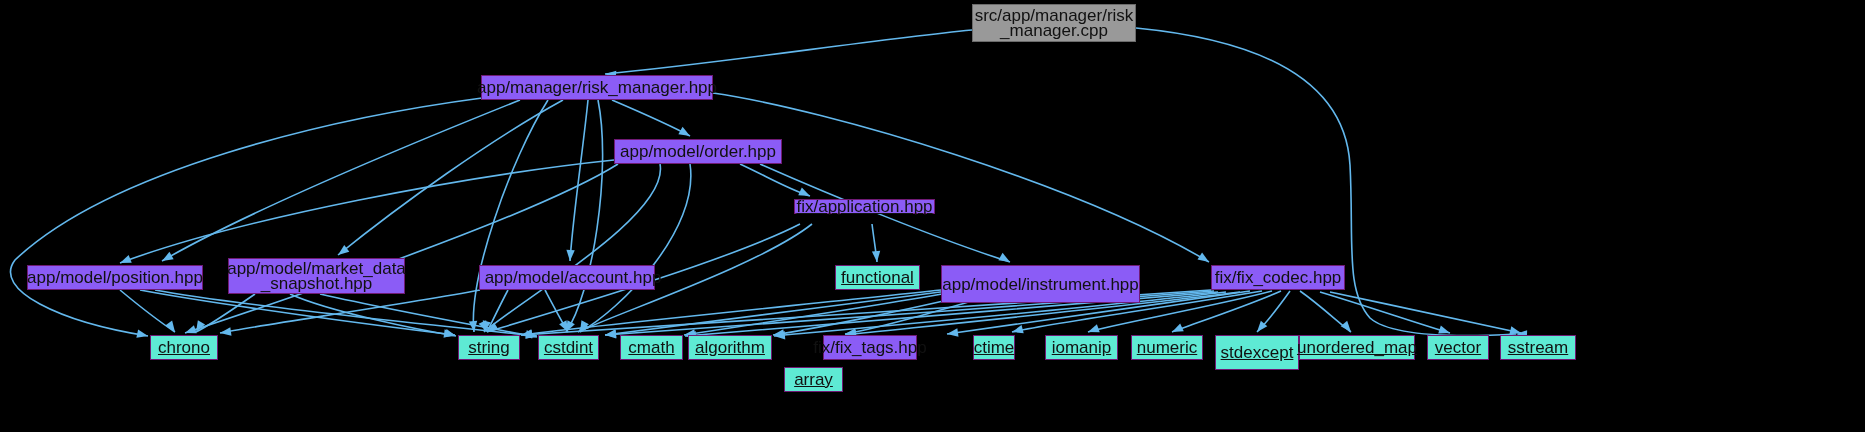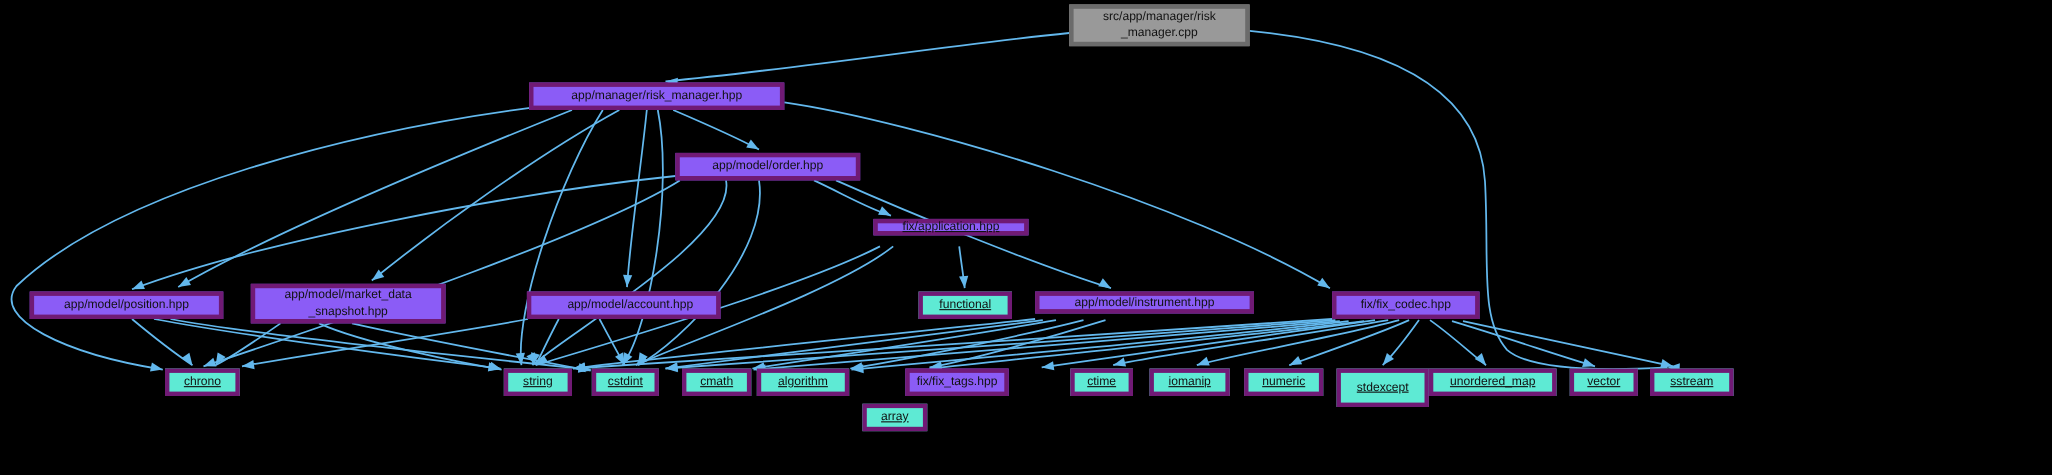--- a/index.html
+++ b/index.html
@@ -17,27 +17,27 @@
   }
   #edge-layer {
     position: absolute;
     left: 0; top: 0;
     width: 1865px;
     height: 432px;
   }
   .gnode {
     position: absolute;
     box-sizing: border-box;
-    border: 4px solid #701a75;
+    border: 1px solid #701a75;
     display: flex;
     align-items: center;
     justify-content: center;
     text-align: center;
     color: #111111;
-    font-size: 11px;
+    font-size: 17px;
     line-height: 15px;
     letter-spacing: 0px;
     white-space: pre-line;
     z-index: 5;
   }
   .gnode.fill-white { background: #8b5cf6; }
   .gnode.fill-grey  { background: #5eead4; text-decoration: underline; }
   .gnode.fill-root  { background: #999999; border-color: #6b6b6b; }
   .edge-path {
     fill: none;
@@ -152,30 +152,30 @@
       <div class="gnode fill-root" title="src/app/manager/risk_manager.cpp" style="left: 972px; top: 4px; width: 164px; height: 38px;"><span>src/app/manager/risk
 _manager.cpp</span></div>
       <div class="gnode fill-white" title="app/manager/risk_manager.hpp" style="left: 481px; top: 75px; width: 232px; height: 25px;"><span>app/manager/risk_manager.hpp</span></div>
       <div class="gnode fill-white" title="app/model/order.hpp" style="left: 614px; top: 139px; width: 168px; height: 25px;"><span>app/model/order.hpp</span></div>
       <div class="gnode fill-white" title="fix/application.hpp" style="left: 794px; top: 199px; width: 141px; height: 15px; text-decoration: underline;"><span>fix/application.hpp</span></div>
       <div class="gnode fill-white" title="app/model/position.hpp" style="left: 27px; top: 265px; width: 176px; height: 25px;"><span>app/model/position.hpp</span></div>
       <div class="gnode fill-white" title="app/model/market_data_snapshot.hpp" style="left: 228px; top: 258px; width: 177px; height: 36px;"><span>app/model/market_data
 _snapshot.hpp</span></div>
       <div class="gnode fill-white" title="app/model/account.hpp" style="left: 479px; top: 265px; width: 176px; height: 25px; padding-left: 12px;"><span>app/model/account.hpp</span></div>
       <div class="gnode fill-grey" title="functional" style="left: 835px; top: 265px; width: 85px; height: 25px;"><span>functional</span></div>
-      <div class="gnode fill-white" title="app/model/instrument.hpp" style="left: 941px; top: 265px; width: 199px; height: 20px; text-align: center;"><span>app/model/instrument.hpp</span></div>
+      <div class="gnode fill-white" title="app/model/instrument.hpp" style="left: 941px; top: 265px; width: 199px; height: 38px; text-align: center;"><span>app/model/instrument.hpp</span></div>
       <div class="gnode fill-white" title="fix/fix_codec.hpp" style="left: 1211px; top: 265px; width: 134px; height: 25px;"><span>fix/fix_codec.hpp</span></div>
       <div class="gnode fill-grey" title="chrono" style="left: 150px; top: 335px; width: 68px; height: 25px;"><span>chrono</span></div>
       <div class="gnode fill-grey" title="string" style="left: 458px; top: 335px; width: 62px; height: 25px;"><span>string</span></div>
       <div class="gnode fill-grey" title="cstdint" style="left: 538px; top: 335px; width: 61px; height: 25px; text-align: right;"><span>cstdint</span></div>
       <div class="gnode fill-grey" title="cmath" style="left: 620px; top: 335px; width: 63px; height: 25px;"><span>cmath</span></div>
       <div class="gnode fill-grey" title="algorithm" style="left: 688px; top: 335px; width: 84px; height: 25px;"><span>algorithm</span></div>
       <div class="gnode fill-grey" title="array" style="left: 784px; top: 335px; width: 59px; height: 25px; margin-top: 32px;"><span>array</span></div>
       <div class="gnode fill-white" title="fix/fix_tags.hpp" style="left: 823px; top: 335px; width: 94px; height: 25px;"><span>fix/fix_tags.hpp</span></div>
-      <div class="gnode fill-grey" title="ctime" style="left: 973px; top: 335px; width: 57px; height: 25px; justify-content: center;"><span>ctime</span></div>
+      <div class="gnode fill-grey" title="ctime" style="left: 973px; top: 335px; width: 42px; height: 25px; justify-content: center;"><span>ctime</span></div>
       <div class="gnode fill-grey" title="iomanip" style="left: 1045px; top: 335px; width: 73px; height: 25px;"><span>iomanip</span></div>
       <div class="gnode fill-grey" title="numeric" style="left: 1131px; top: 335px; width: 72px; height: 25px;"><span>numeric</span></div>
       <div class="gnode fill-grey" title="stdexcept" style="left: 1215px; top: 335px; width: 84px; height: 35px;"><span>stdexcept</span></div>
       <div class="gnode fill-grey" title="unordered_map" style="left: 1299px; top: 335px; width: 116px; height: 25px;"><span>unordered_map</span></div>
       <div class="gnode fill-grey" title="vector" style="left: 1427px; top: 335px; width: 62px; height: 25px;"><span>vector</span></div>
       <div class="gnode fill-grey" title="sstream" style="left: 1500px; top: 335px; width: 76px; height: 25px;"><span>sstream</span></div>
     </div>
 </div>
 
 </body></html>

